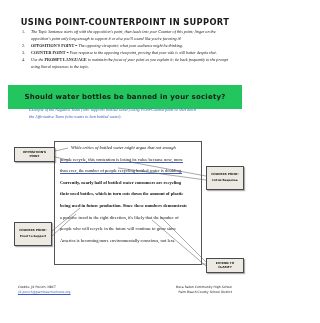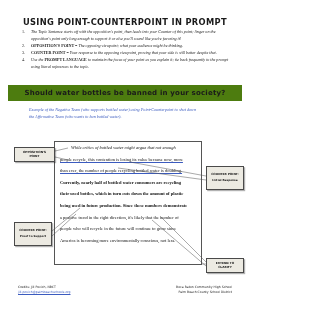--- a/index.html
+++ b/index.html
@@ -64,22 +64,22 @@
     font-style: normal;
     font-weight: bold;
   }
 
   
   .prompt-banner {
     position: absolute;
     left: 8px;
     top: 85px;
     width: 234px;
-    height: 16px;
-    background: #4d7c0f;
+    height: 24px;
+    background: #22c55e;
     display: flex;
     align-items: center;
     justify-content: center;
   }
   .prompt-banner span {
     font-family: "DejaVu Sans", sans-serif;
     font-size: 7px;
     font-weight: bold;
     color: #1a1a1a;
     letter-spacing: 0.2px;
@@ -183,21 +183,21 @@
     color: #3b5bbf;
     text-decoration: underline;
     display: block;
   }
 </style>
 </head>
 <body>
 
 <div class="page">
 
-  <div class="title">USING POINT-COUNTERPOINT IN PROMPT</div>
+  <div class="title">USING POINT-COUNTERPOINT IN SUPPORT</div>
 
   <ol class="instructions">
     <li>
       <span class="num">1.</span>
       <span>The Topic Sentence starts off with the opposition's point, then leads into your Counter of this point; linger on the opposition's point only long enough to support it or else you'll sound like you're favoring it!</span>
     </li>
     <li>
       <span class="num">2.</span>
       <b>OPPOSITION'S POINT =</b>
       <span>The opposing viewpoint; what your audience might be thinking.</span>

